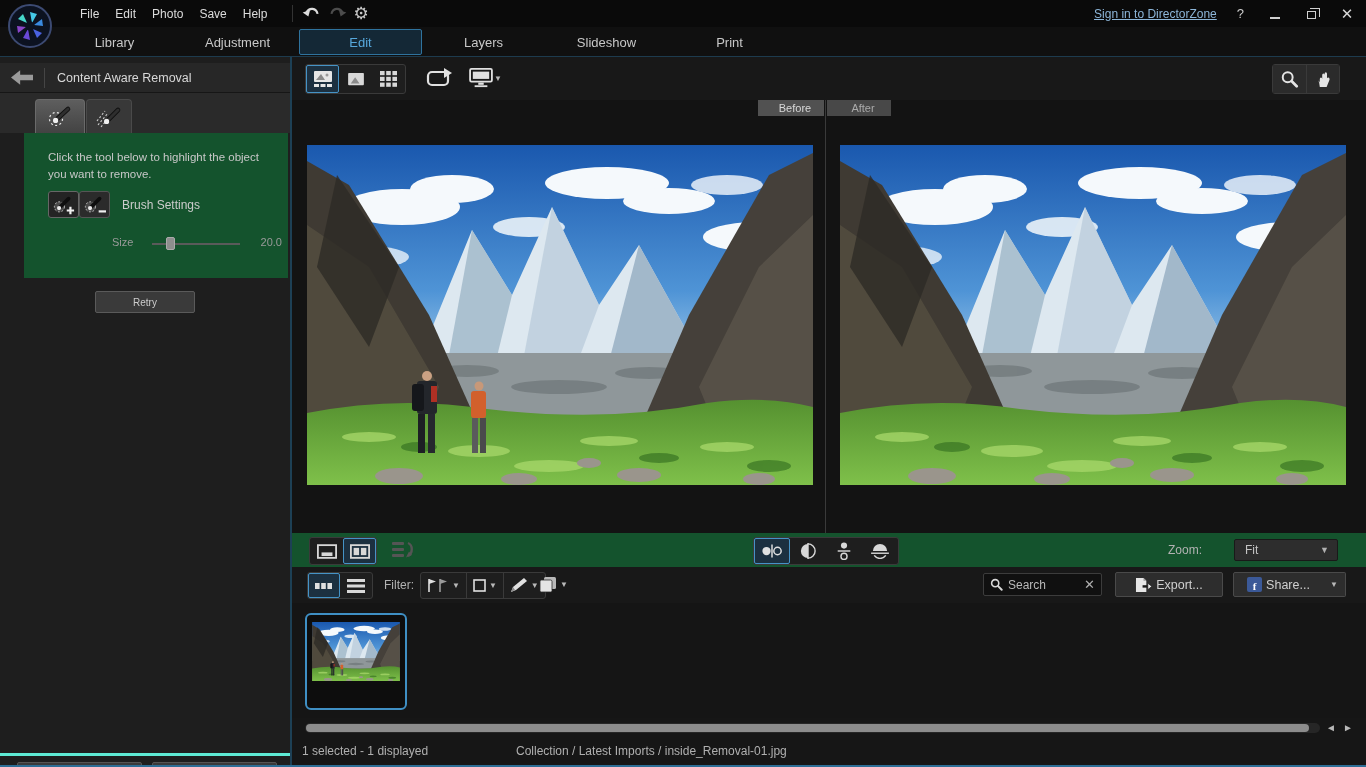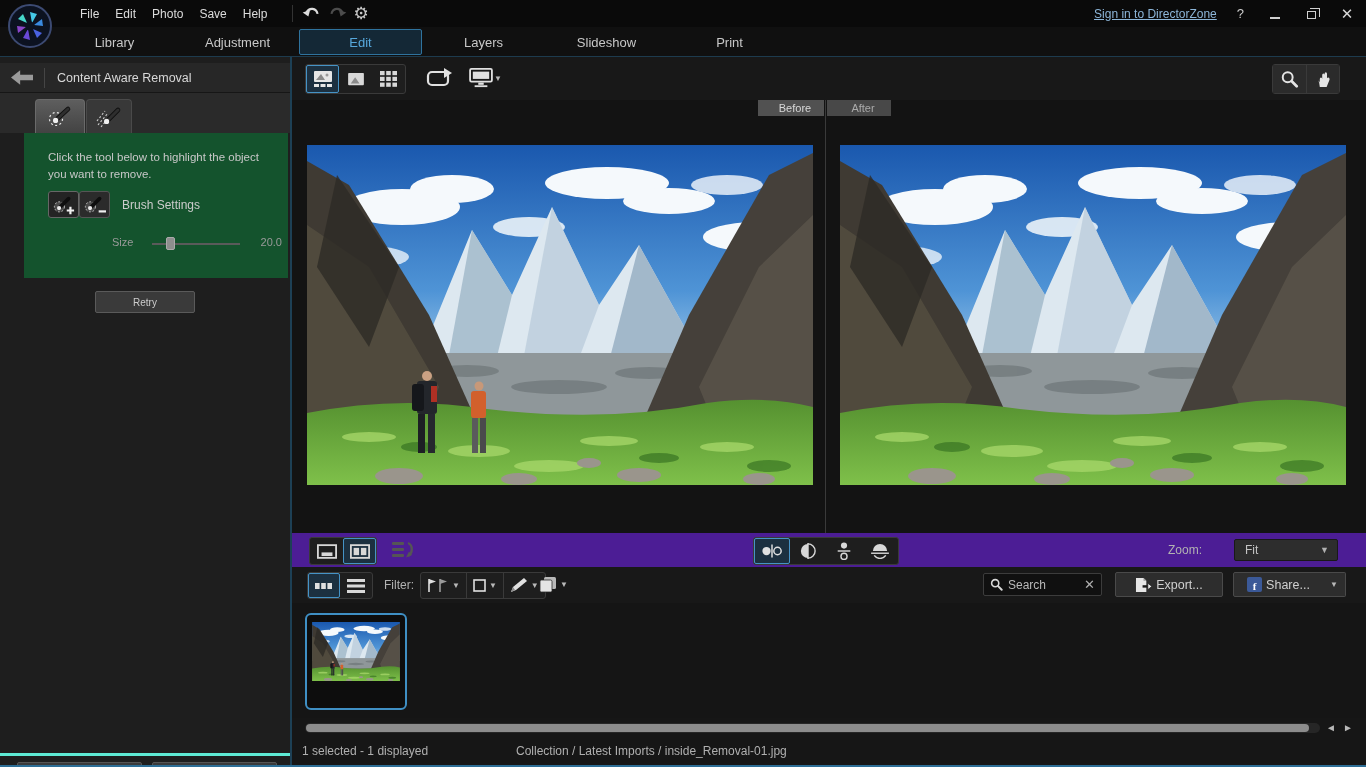--- a/index.html
+++ b/index.html
@@ -87,21 +87,21 @@
   .ibtn.dark + .ibtn.dark { border-left:1px solid #3a3a3a; }
 
   .canvas { position:absolute; left:0; top:43px; width:1074px; height:433px; background:#131313; }
   .canvas-divider { position:absolute; left:533px; top:0; width:1px; height:433px; background:#3a3a3a; }
   .ba-chip { position:absolute; top:0; height:16px; display:flex; align-items:center; justify-content:center; font-size:11px;padding-left:8px; }
   .chip-before { left:466px; width:66px; background:#515151; color:#d8d8d8; }
   .chip-after { left:535px; width:64px; background:#484848; color:#aaaaaa; }
   .photo { position:absolute; top:45px; width:506px; height:340px; display:block; }
   .photo-before { left:15px; } .photo-after { left:548px; }
 
-  .compare-bar { position:absolute; left:0; top:476px; width:1074px; height:34px; background:#4c1d95;padding-left:17px; }
+  .compare-bar { position:absolute; left:0; top:476px; width:1074px; height:34px; background:#14532d;padding-left:17px; }
   .cb-left { left:17px; top:4px; }
   .cb-ibtn { width:33px; height:26px; display:flex; align-items:center; justify-content:center; }
   .cb-hist { position:absolute; left:100px; top:8px; }
   .cb-mid { left:461px; top:4px; }
   .cb-mid .cb-ibtn { width:36px; }
   .zoom-label { position:absolute; right:164px; top:10px; color:#b2b2b2; font-size:12px; }
   .zoom-select { position:absolute; right:28px; top:6px; width:104px; height:22px; background:#2d2d2d;
     border:1px solid #191919; border-radius:2px; display:flex; align-items:center; }
   .zoom-select .val { margin-left:10px; color:#c4c4c4; font-size:12px; flex:1; }
   .zoom-select .caret { margin-right:8px; color:#b0b0b0; font-size:9px; }

